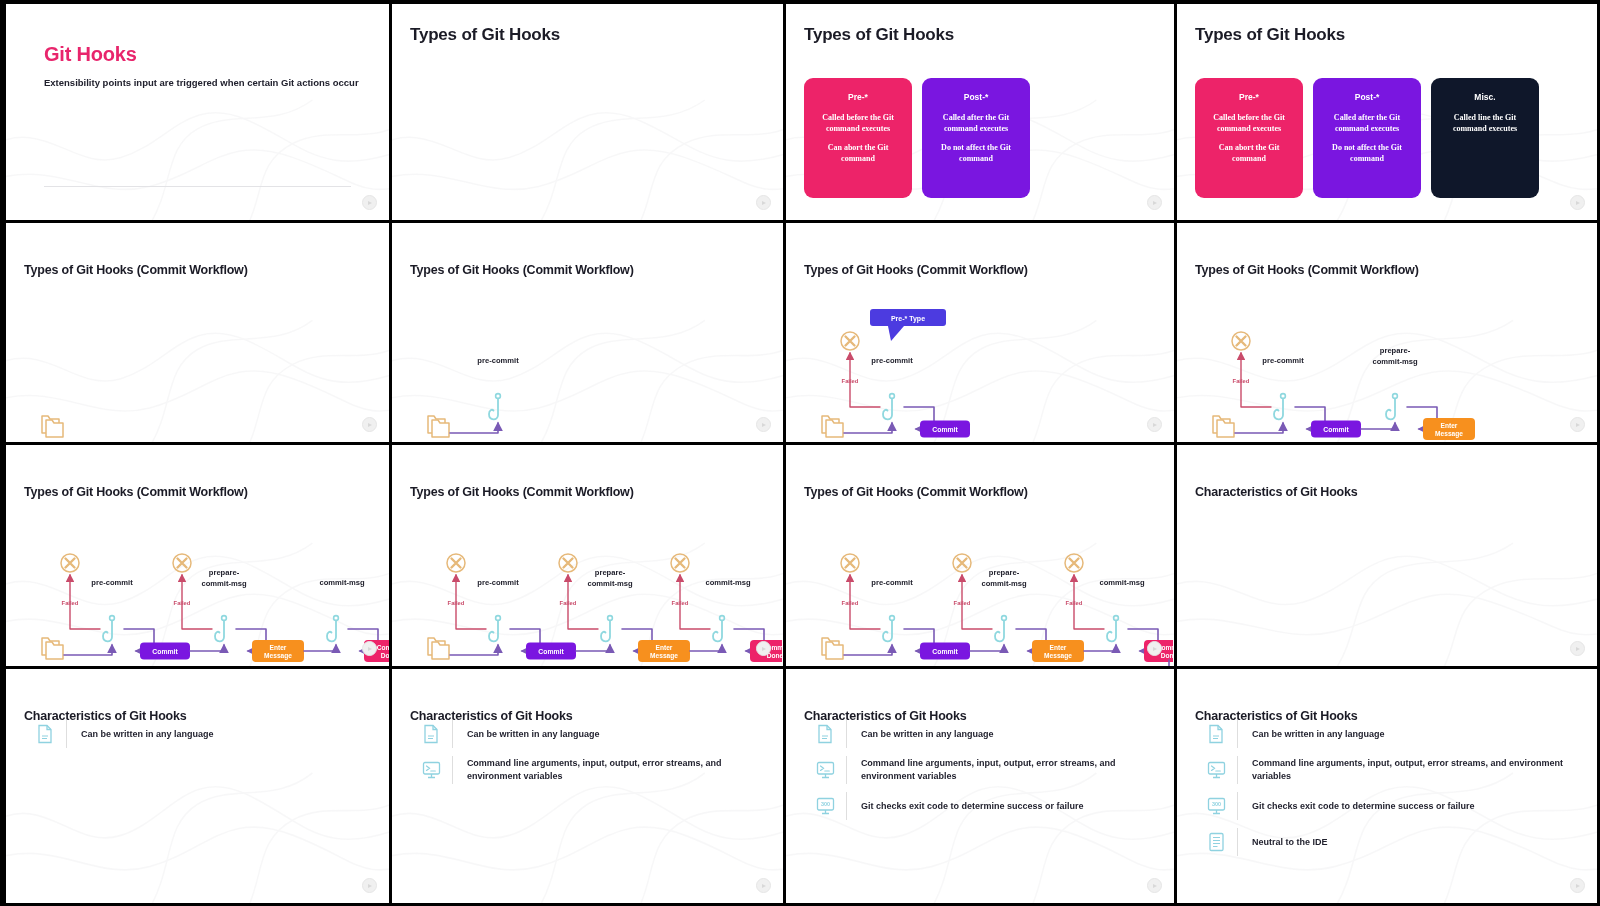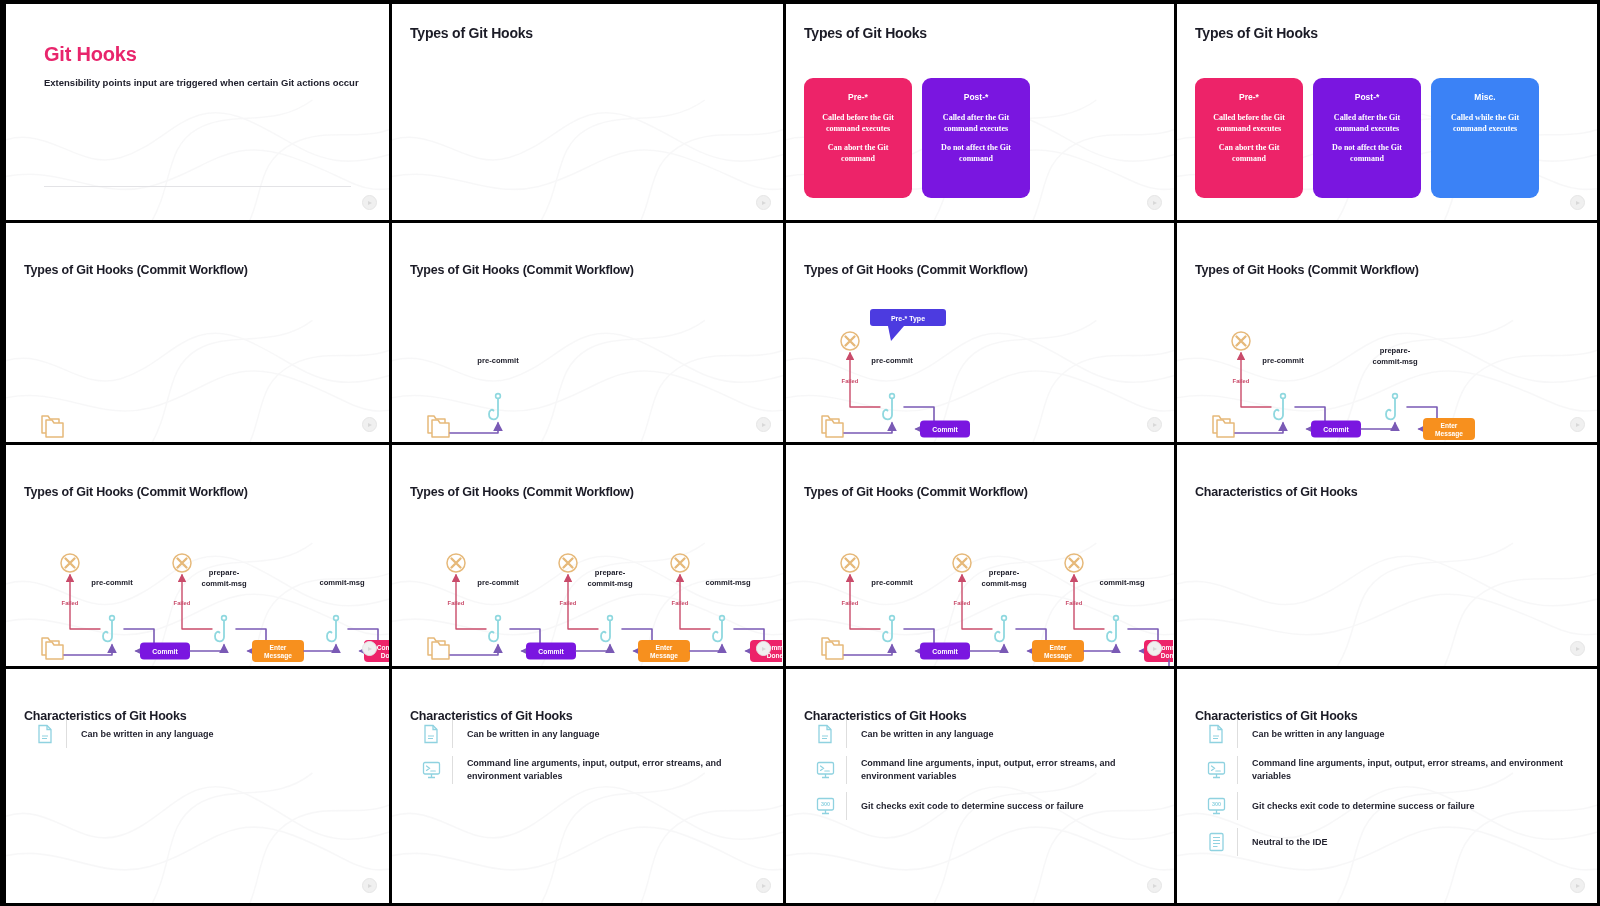--- a/index.html
+++ b/index.html
@@ -52,21 +52,21 @@
   .title {
     position: absolute;
     font-weight: bold;
     color: #1b1b26;
     letter-spacing: -0.2px;
   }
   .title.big {
     left: 38px; top: 39px;
     font-size: 20px; color: #e8256c;
   }
-  .title.sm { left: 18px; top: 21px; font-size: 14px; }
+  .title.sm { left: 18px; top: 21px; font-size: 17px; }
   .title.sm2 { left: 18px; top: 40px; font-size: 12.5px; }
 
   .subtitle {
     position: absolute; left: 38px; top: 73px;
     font-size: 9.5px; font-weight: bold; color: #21212e;
   }
   .hr {
     position: absolute; left: 38px; right: 38px; top: 182px;
     height: 1px; background: #e3e3e6;
   }
@@ -169,23 +169,23 @@
         <div class="card" style="background: rgb(237, 35, 105);">
           <div class="ct">Pre-*</div>
           <div class="cl">Called before the Git command executes</div>
           <div class="cl">Can abort the Git command</div>
         </div>
         <div class="card" style="background: rgb(122, 22, 224);">
           <div class="ct">Post-*</div>
           <div class="cl">Called after the Git command executes</div>
           <div class="cl">Do not affect the Git command</div>
         </div>
-        <div class="card" style="background: #3b82f6;">
+        <div class="card" style="background: #0f172a;">
           <div class="ct">Misc.</div>
-          <div class="cl">Called while the Git command executes</div>
+          <div class="cl">Called line the Git command executes</div>
         </div>
       </div>
       <div class="logo-wm"></div>
     </div>
     <div class="slide col0">
       <div class="wm">
         <svg viewBox="0 0 400 225" preserveAspectRatio="none">
     <g fill="none" stroke="#f2f2f3" stroke-width="1.6">
       <path d="M-20 150 C 40 115, 70 175, 120 160 S 190 95, 250 120 S 330 185, 420 150"></path>
       <path d="M-20 185 C 50 160, 90 205, 150 190 S 230 135, 300 160 S 370 205, 430 185"></path>

